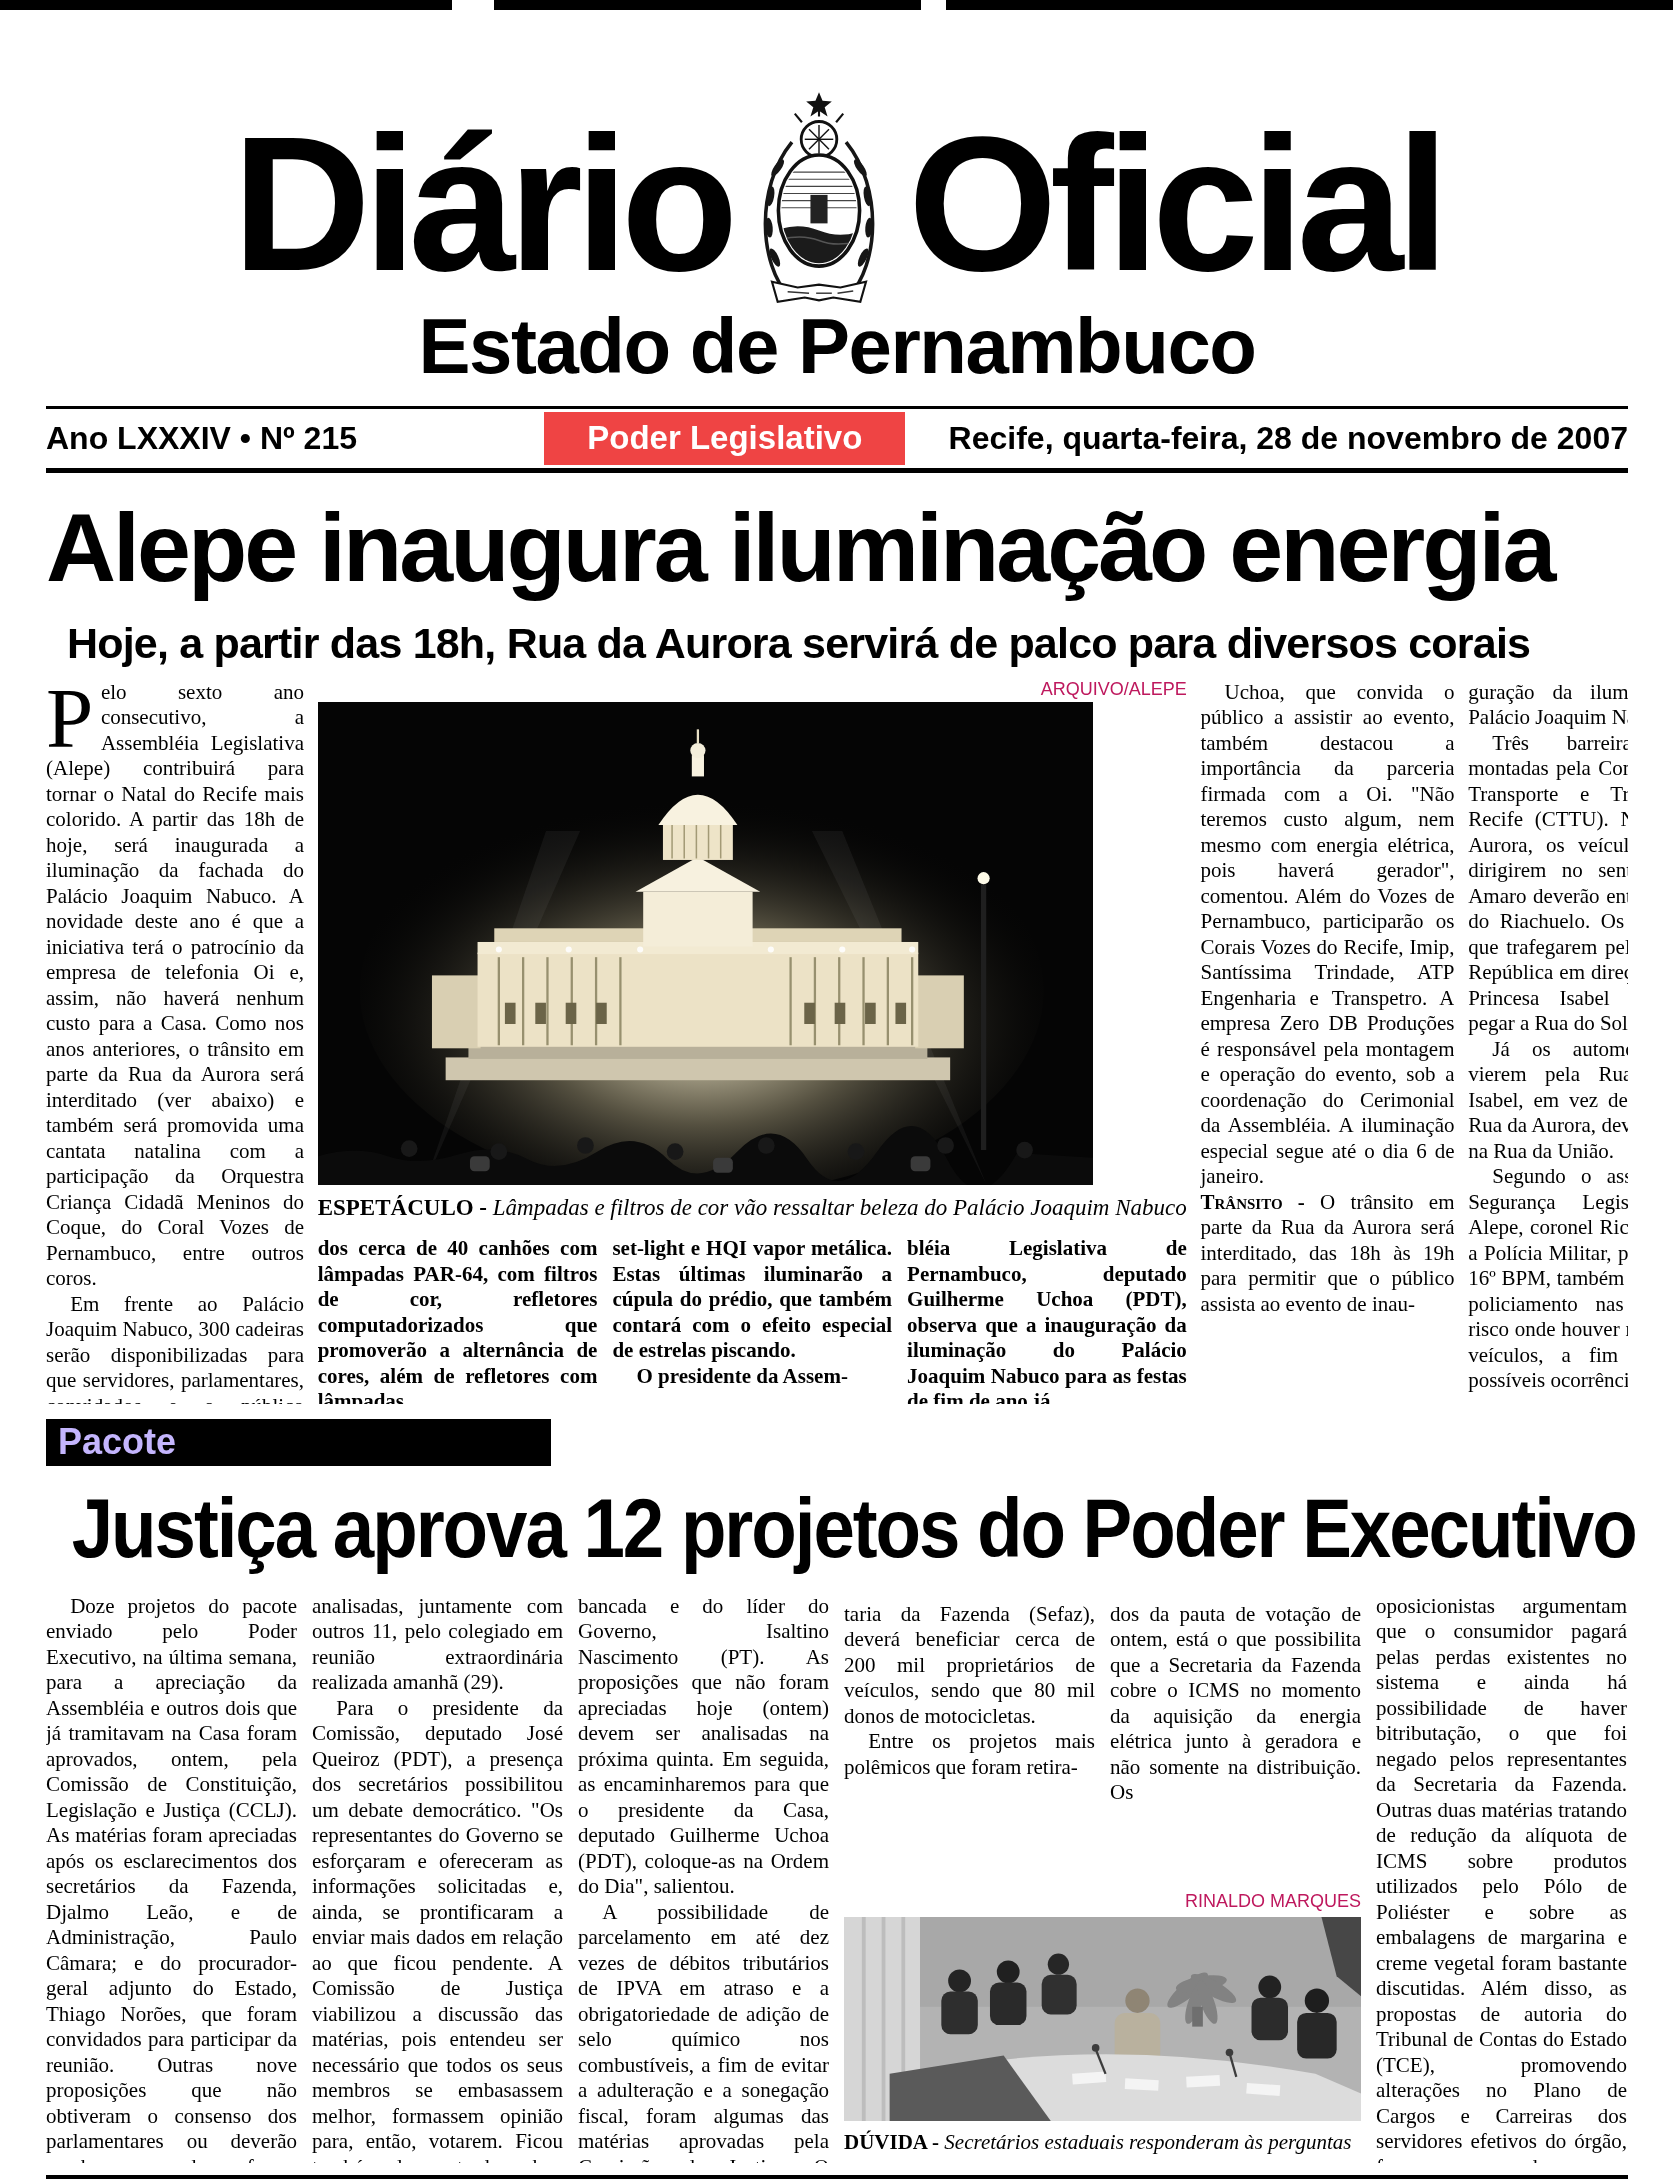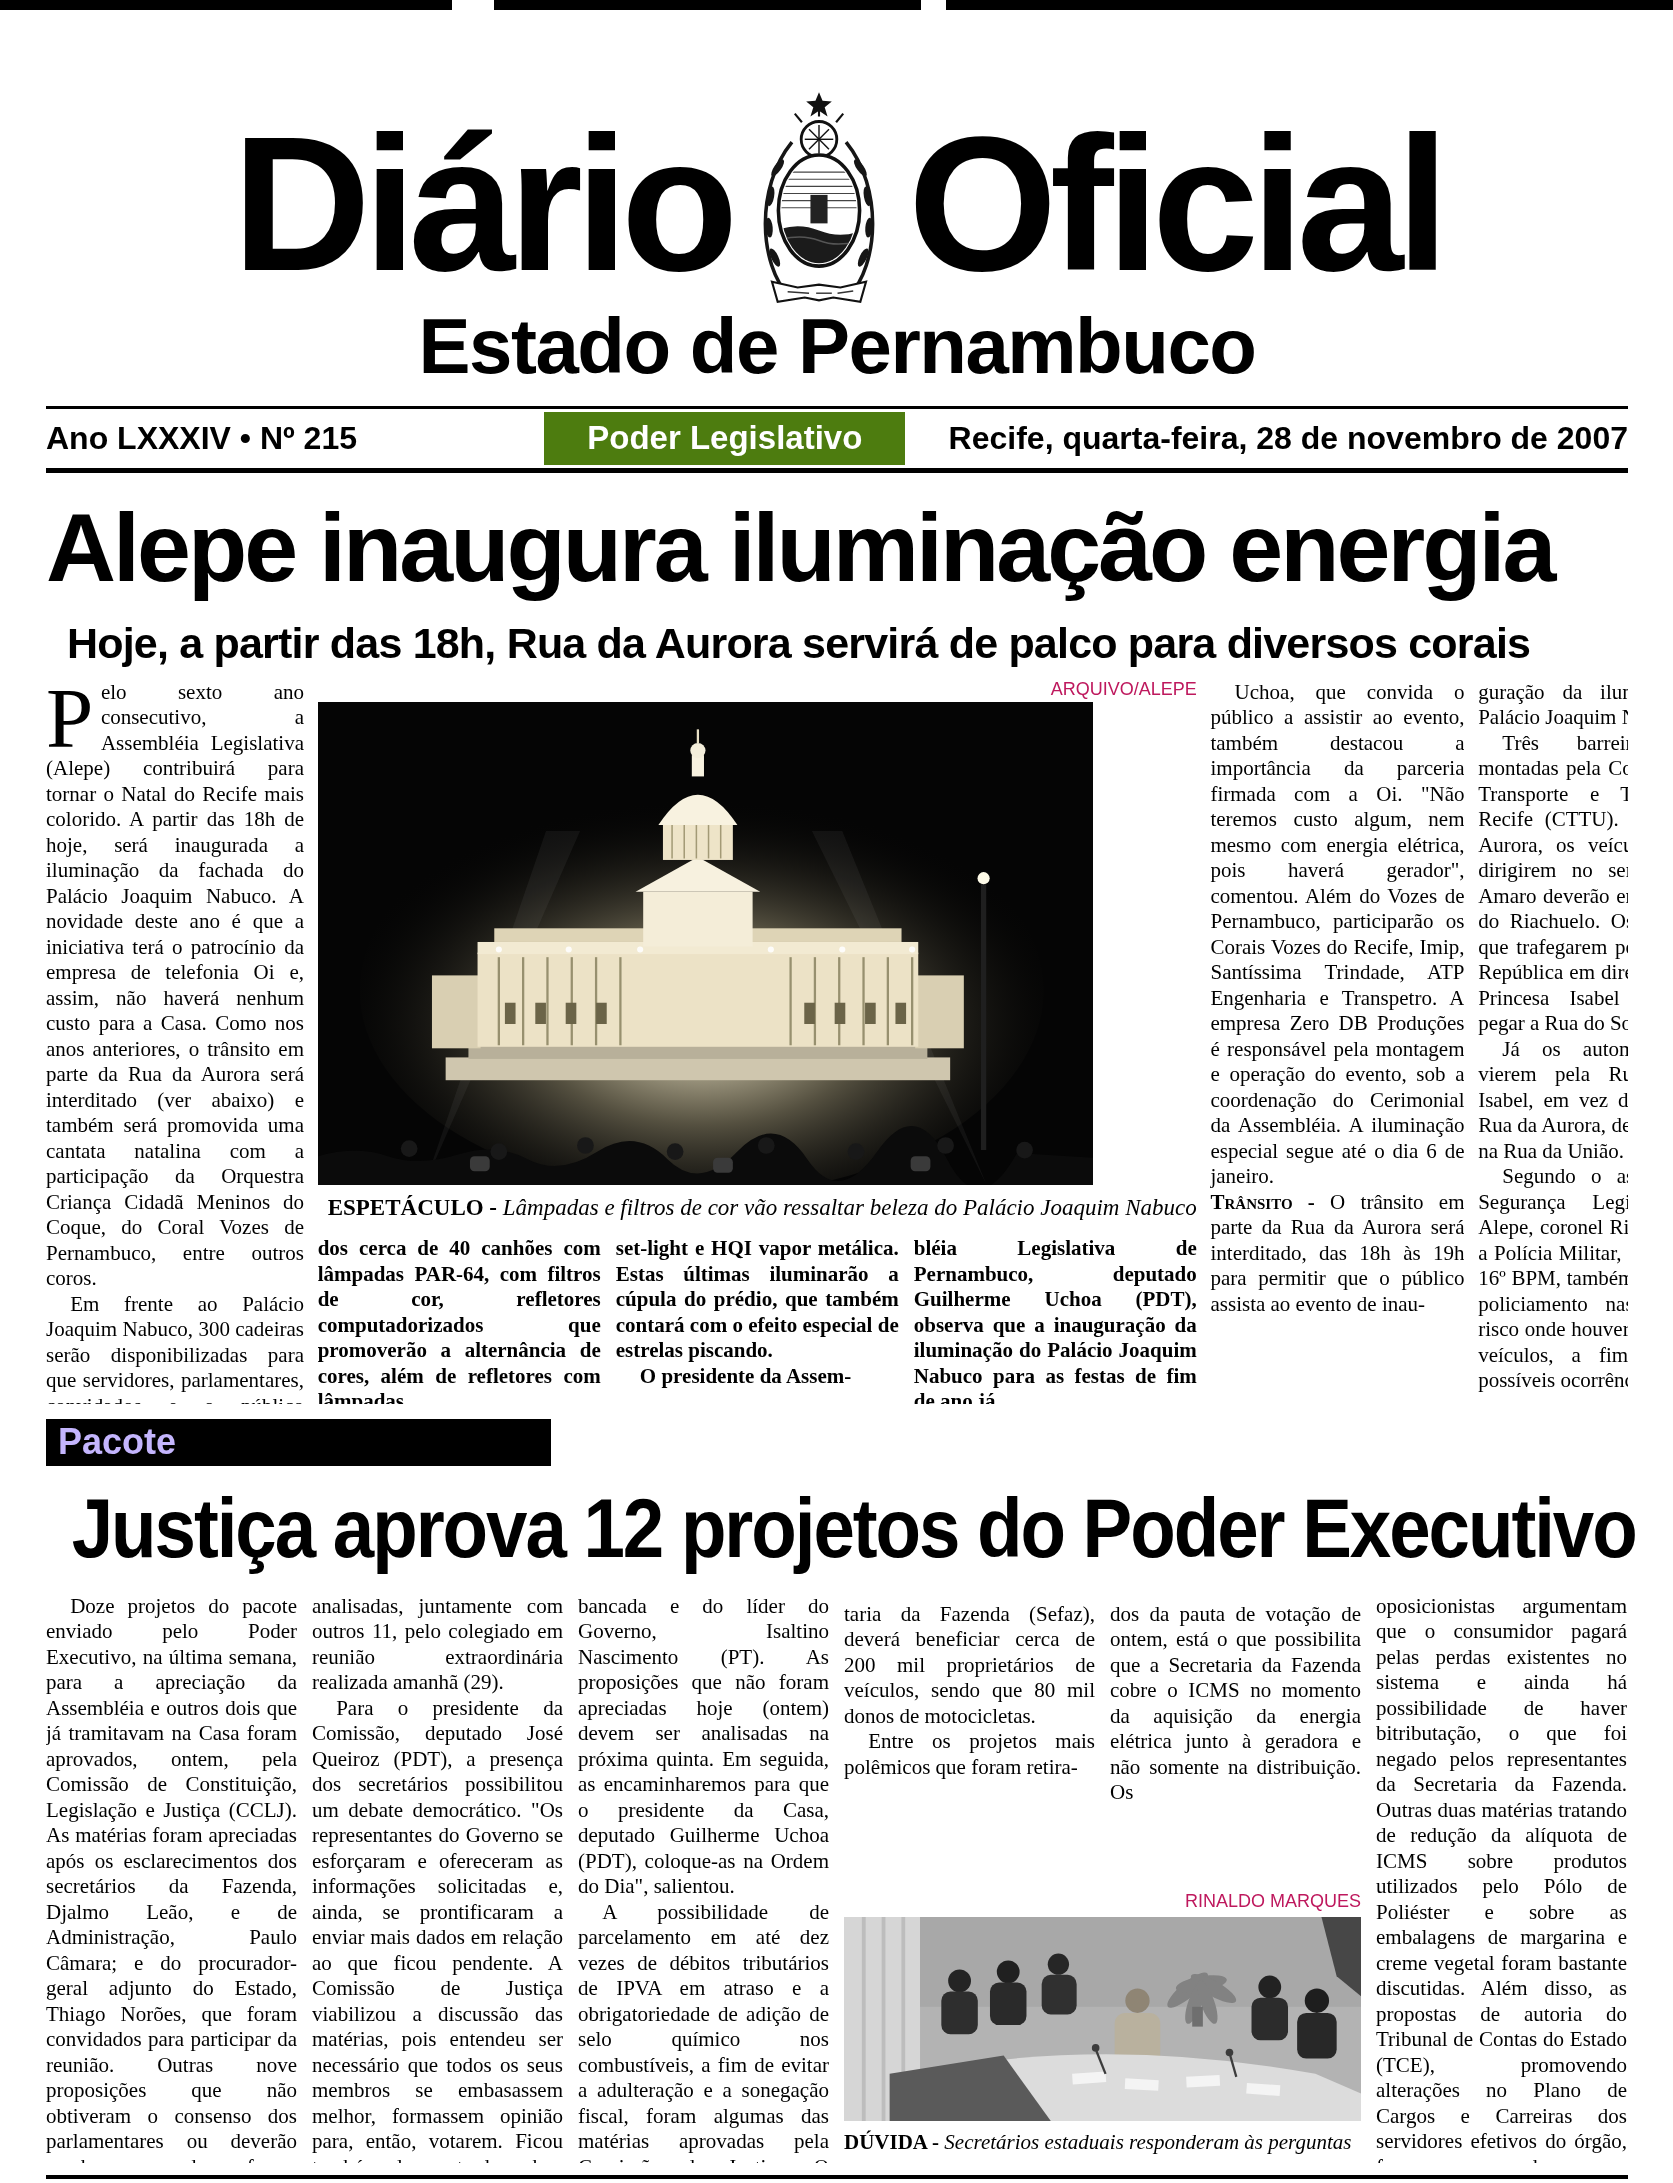--- a/index.html
+++ b/index.html
@@ -34,21 +34,21 @@
     font-weight:bold;font-size:78px;letter-spacing:-1.5px;
     margin-top:-10.6px;line-height:1;
   }
   
   .rule-thin{height:2.3px;background:#000;margin-top:21px;}
   .dateline{
     height:59px;display:flex;align-items:center;justify-content:space-between;
     font-family:"Liberation Sans",sans-serif;font-weight:bold;font-size:32px;
   }
   .section-badge{
-    background:#4d7c0f;color:#fff;
+    background:#ef4444;color:#fff;
     padding:7.6px 43px;font-size:33px;letter-spacing:0;
     margin-left:144px;
   }
   .rule-thick{height:5.3px;background:#000;}
   
   .h1{
     font-family:"Liberation Sans",sans-serif;font-weight:bold;
     font-size:97px;letter-spacing:-3px;line-height:1;
     margin-top:26px;white-space:nowrap;transform-origin:left center;display:inline-block;
   }
@@ -61,21 +61,21 @@
   
   .art1{display:flex;gap:13.7px;height:724px;margin-top:13.7px;overflow:hidden;}
   .a1col{flex:0 0 258px;overflow:hidden;}
   .a1col4,.a1col5{flex:0 0 254px;}
   .midblock{flex:0 0 775px;display:flex;flex-direction:column;}
   .credit{
     font-family:"Liberation Sans",sans-serif;font-size:18px;color:#be185d;
     align-self:flex-end;line-height:1;margin-bottom:3.8px;
   }
   .photo1{width:775px;height:483px;display:block;background:#050505;}
-  .caption{margin-top:10.6px;font-size:23px;white-space:nowrap;transform-origin:left center;display:inline-block;margin-left:10px;}
+  .caption{margin-top:10.6px;font-size:23px;white-space:nowrap;transform-origin:left center;display:inline-block;}
   .cap-label{font-weight:bold;}
   .cap-text{font-style:italic;}
   .undercols{display:flex;gap:15px;margin-top:15px;flex:1;overflow:hidden;}
   .ucol{flex:1 1 0;overflow:hidden;font-weight:bold;}
   
   .bodytext p{
     margin:0;font-size:21px;line-height:25.5px;text-align:justify;
     hyphens:auto;-webkit-hyphens:auto;
   }
   .bodytext p.ind{text-indent:1.15em;}

